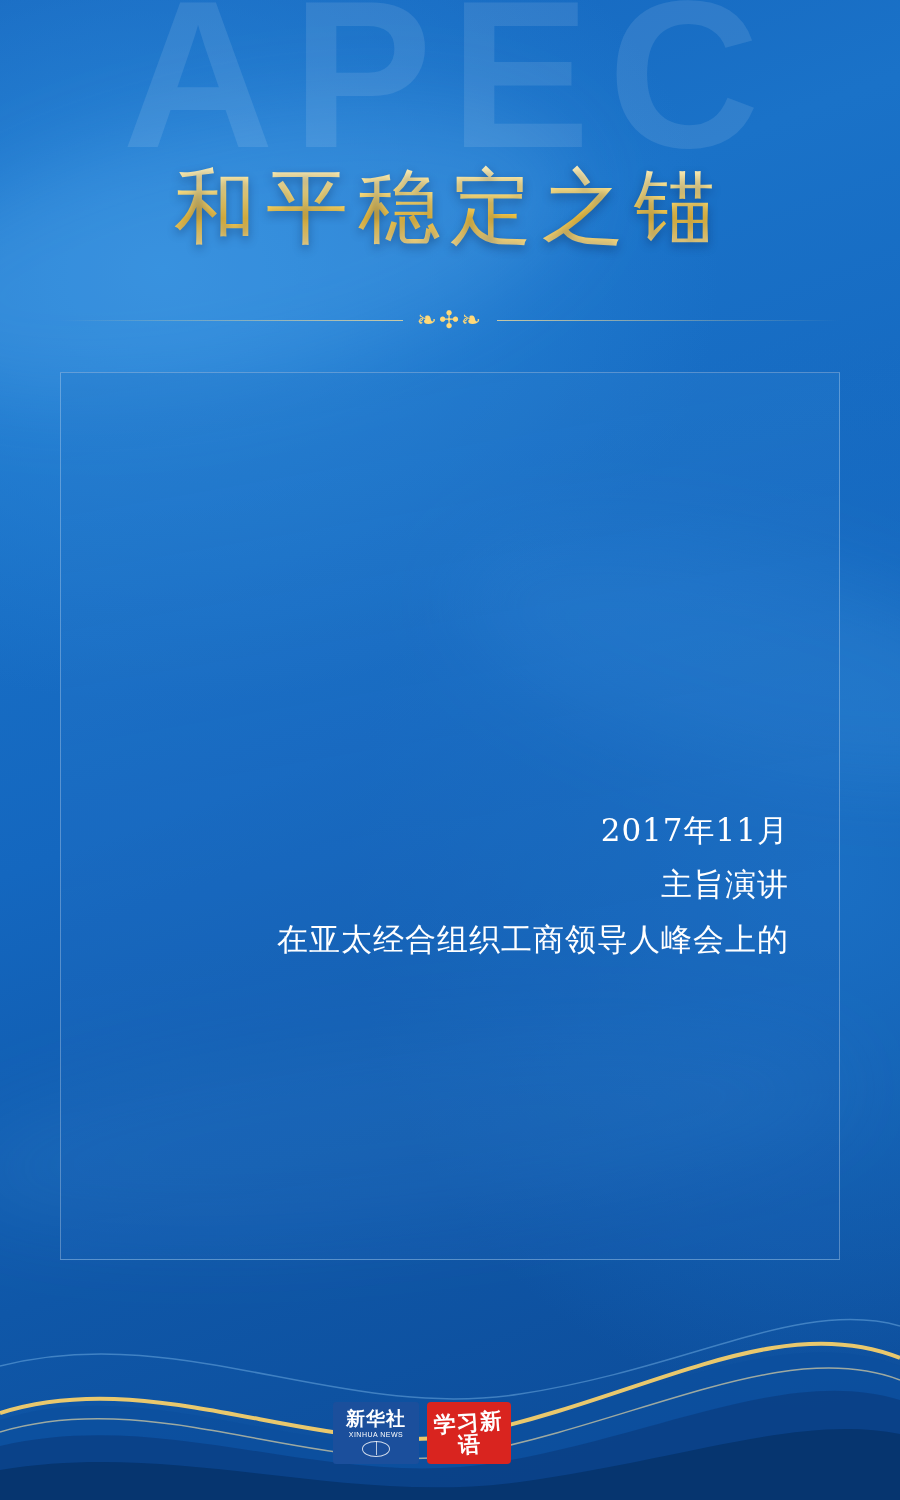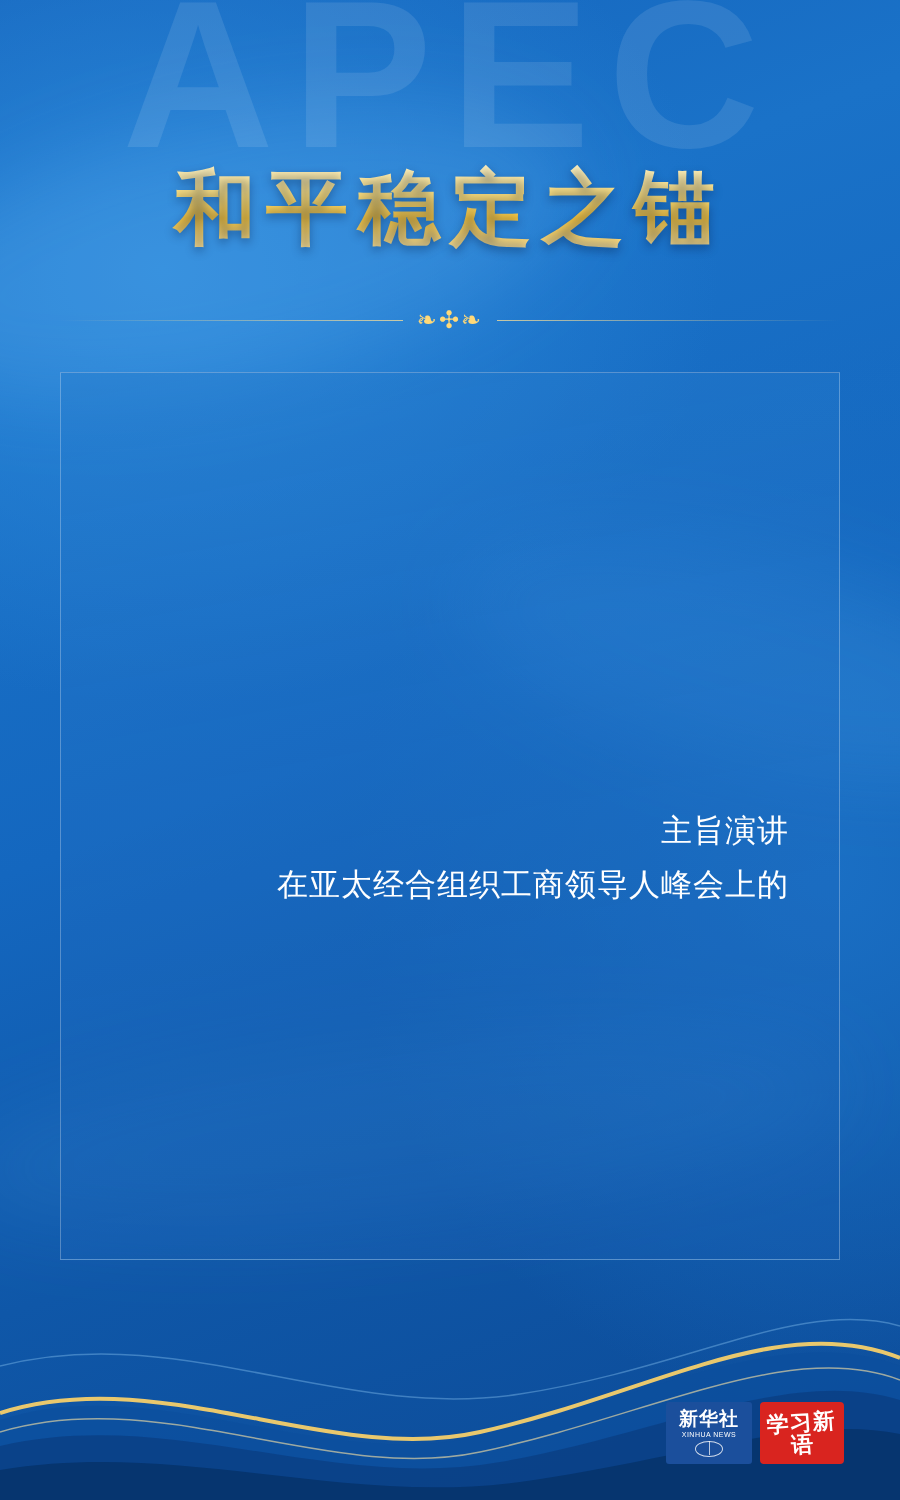--- a/index.html
+++ b/index.html
@@ -62,21 +62,21 @@
   }
 
   
   .title {
     position: absolute;
     top: 160px;
     left: 0;
     width: 900px;
     text-align: center;
     font-size: 82px;
-    font-weight: bold;
+    font-weight: normal;
     letter-spacing: 10px;
     font-family: "DejaVu Serif", serif;
     background: linear-gradient(180deg, #fff7d0 0%, #ffe079 38%, #f7c53c 62%, #ffe9a6 100%);
     -webkit-background-clip: text;
     background-clip: text;
     color: transparent;
     text-shadow: 0 4px 10px rgba(0,20,60,0.35);
     line-height: 1.15;
   }
 
@@ -155,21 +155,21 @@
     height: 330px;
   }
 
   
   .footer {
     position: absolute;
     bottom: 36px;
     left: 0;
     width: 844px;
     display: flex;
-    justify-content: flex-end;
+    justify-content: center;
     align-items: center;
     gap: 8px;
   }
   .logo-xinhua {
     width: 86px;
     height: 62px;
     background: #1b4f9c;
     border-radius: 3px;
     display: flex;
     flex-direction: column;
@@ -244,20 +244,21 @@
   <div class="title">和平稳定之锚</div>
 
   <div class="divider">
     <div class="line"></div>
     <div class="orn">❧✣❧</div>
     <div class="line right"></div>
   </div>
 
   <div class="card">
     <div class="attrib">
+      <div>2017年11月</div>
       <div>主旨演讲</div>
       <div>在亚太经合组织工商领导人峰会上的</div>
     </div>
   </div>
 
   <svg class="waves" viewBox="0 0 900 330" preserveAspectRatio="none">
     <path d="M0,250 C150,200 320,300 470,268 C640,232 780,150 900,196 L900,330 L0,330 Z" fill="#0c4f9e" opacity="0.75"></path>
     <path d="M0,276 C170,236 330,322 500,292 C660,264 790,196 900,230 L900,330 L0,330 Z" fill="#0a3f85" opacity="0.85"></path>
     <path d="M0,300 C180,270 340,336 520,312 C680,290 800,244 900,264 L900,330 L0,330 Z" fill="#06356f"></path>
     <path d="M0,243 C160,192 330,296 480,262 C650,224 780,140 900,188" fill="none" stroke="#f5cf6a" stroke-width="4" opacity="0.95"></path>

